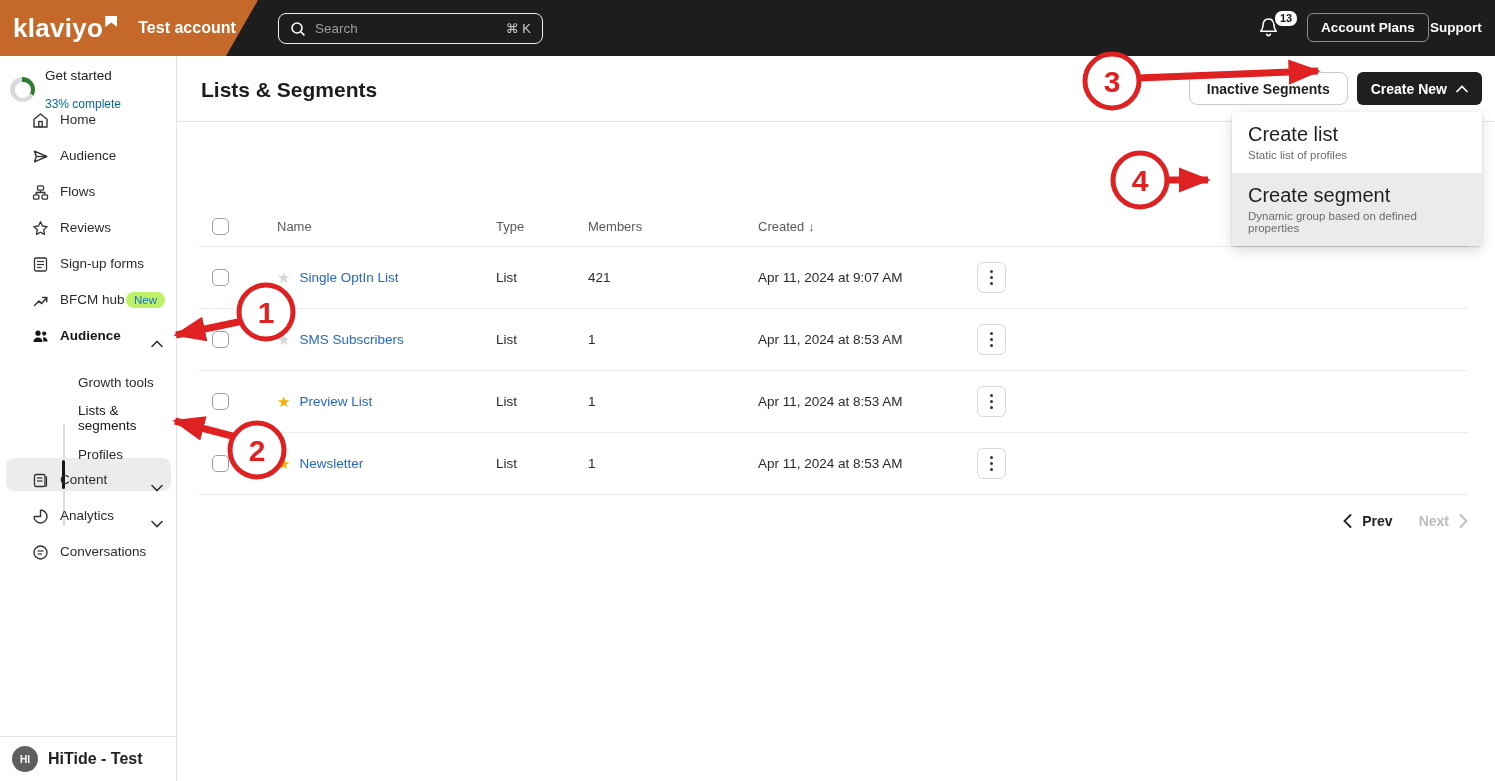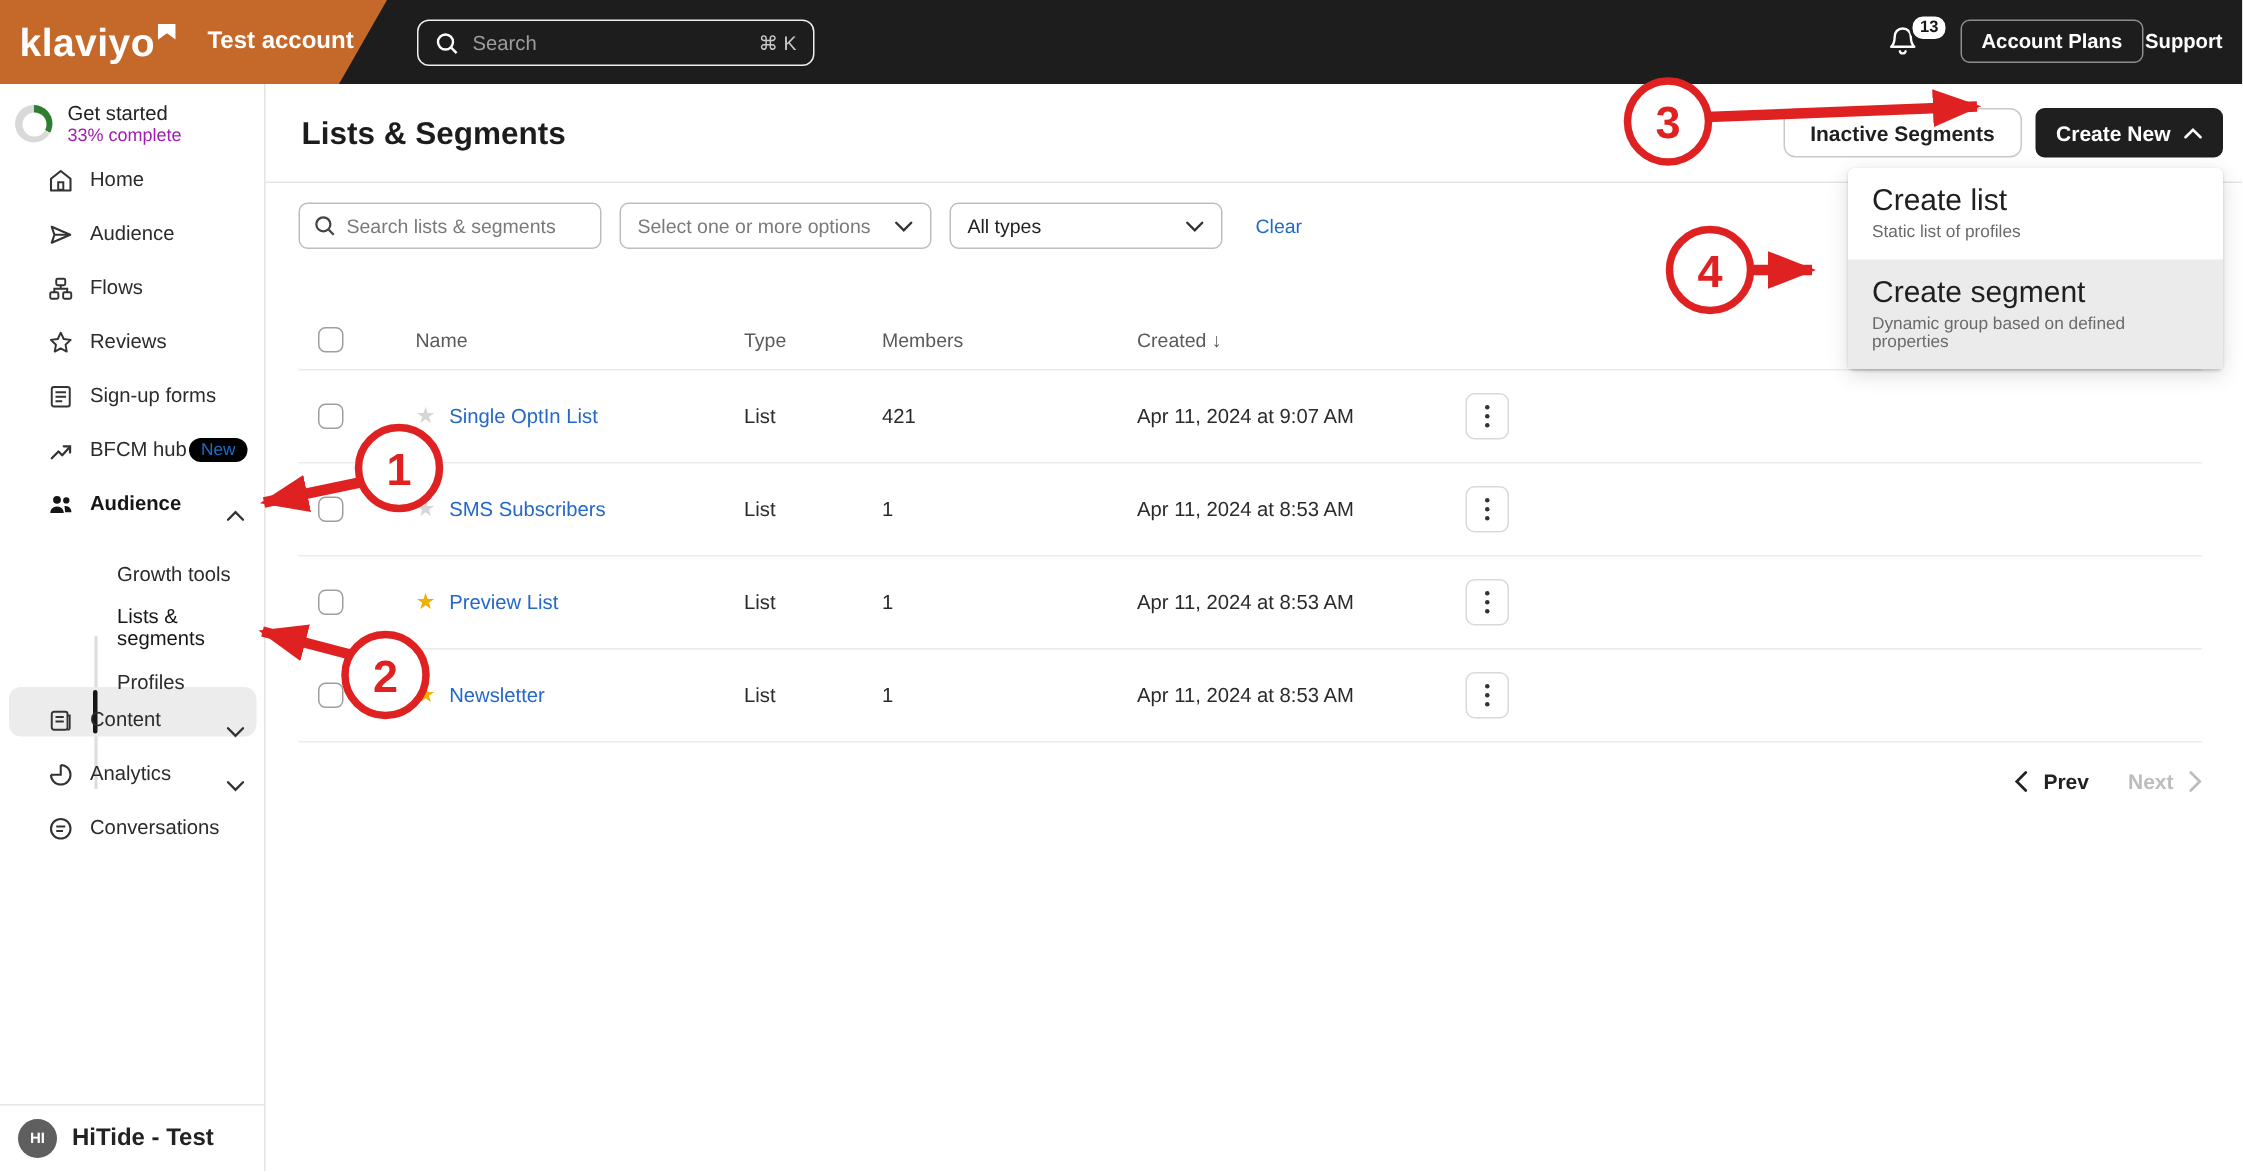--- a/index.html
+++ b/index.html
@@ -27,27 +27,27 @@
   .account-plans-btn{position:absolute;left:1307px;top:13px;height:29px;padding:0 13px;border:1px solid #8d8d8d;
               border-radius:6px;background:transparent;color:#fff;font-size:13.5px;font-weight:700;cursor:pointer;line-height:27px}
   .support-link{position:absolute;left:1430px;top:20px;color:#fff;font-size:13.5px;font-weight:700;cursor:pointer}
 
   
   .sidebar{position:absolute;left:0;top:56px;width:177px;height:725px;background:#fff;border-right:1px solid #e3e3e3;z-index:4}
   .get-started{position:absolute;left:10px;top:12px;display:flex;align-items:center;gap:10px;cursor:pointer}
   .ring{width:25px;height:25px;border-radius:50%;background:conic-gradient(#2f7d32 0 33%,#d9d9d9 33% 100%);position:relative}
   .ring::after{content:"";position:absolute;left:4.5px;top:4.5px;width:16px;height:16px;border-radius:50%;background:#fff}
   .gs-title{font-size:13.5px;color:#222;font-weight:400}
-  .gs-sub{font-size:12px;color:#a21caf;margin-top:0}
+  .gs-sub{font-size:12px;color:#0369a1;margin-top:14px}
   .nav{position:absolute;left:0;top:56px;width:177px}
   .nav-item{position:relative;height:36px;display:flex;align-items:flex-start;padding-left:32px;gap:11px;cursor:pointer}
   .nav-item .lbl{font-size:13.5px;color:#2b2b2b}
   .nav-item.bold .lbl{font-weight:700;color:#161616}
   .nav-item .chev{position:absolute;right:14px;top:12px}
-  .new-badge{position:absolute;right:12px;background:#000000;color:#1a6fc9;font-size:11.5px;font-weight:500;
+  .new-badge{position:absolute;right:12px;background:#bef264;color:#1a6fc9;font-size:11.5px;font-weight:500;
              padding:2px 8px;border-radius:10px}
   .sub-line{position:absolute;left:63px;top:312px;width:2px;height:102px;background:#dcdcdc}
   .sub-item{position:relative;height:36px;display:flex;align-items:center;padding-left:78px;cursor:pointer}
   .sub-item .lbl{font-size:13.5px;color:#2b2b2b}
   .sel-pill{position:absolute;left:6px;top:346px;right:6px;height:33px;background:#ececec;border-radius:8px}
   .sel-bar{position:absolute;left:62px;top:348px;width:3px;height:29px;background:#161616;border-radius:2px}
   .sub-item.selected .lbl{font-weight:500;color:#161616}
   .sub-item,.nav-item{z-index:2}
   .sidebar-footer-divider{position:absolute;left:0;bottom:44px;width:177px;height:1px;background:#e6e6e6}
   .user-row{position:absolute;left:12px;bottom:9px;display:flex;align-items:center;gap:10px;cursor:pointer}
@@ -269,42 +269,20 @@
       <button class="btn-secondary">Inactive Segments</button>
       <button class="btn-primary">
         <span>Create New</span>
         <svg width="12" height="8" viewBox="0 0 12 8">
             <path d="M1 6.5 6 1.5 11 6.5" fill="none" stroke="#fff" stroke-width="1.7" stroke-linecap="round"></path>
           </svg>
       </button>
     </div>
     <div class="header-divider"></div>
 
-    <div class="filters">
-      <div class="filter-search">
-        <svg width="15" height="15" viewBox="0 0 16 16">
-            <circle cx="7" cy="7" r="5" fill="none" stroke="#444" stroke-width="1.6"></circle>
-            <line x1="10.8" y1="10.8" x2="14.4" y2="14.4" stroke="#444" stroke-width="1.6"></line>
-          </svg>
-        <input type="text" placeholder="Search lists &amp; segments" style="">
-      </div>
-      <div class="combo tags">
-        <span class="val">Select one or more options</span>
-        <svg width="13" height="8" viewBox="0 0 12 8">
-            <path d="M1 1.5 6 6.5 11 1.5" fill="none" stroke="#333" stroke-width="1.6" stroke-linecap="round"></path>
-          </svg>
-      </div>
-      <div class="combo types">
-        <span class="val">All types</span>
-        <svg width="13" height="8" viewBox="0 0 12 8">
-            <path d="M1 1.5 6 6.5 11 1.5" fill="none" stroke="#333" stroke-width="1.6" stroke-linecap="round"></path>
-          </svg>
-      </div>
-      <span class="clear-link">Clear</span>
-    </div>
 
     <div class="table">
       <div class="trow thead">
         <input type="checkbox" class="cb" style="">
         <span class="th">Name</span>
         <span class="th">Type</span>
         <span class="th">Members</span>
         <span class="th"><span>Created</span> <span>↓</span></span>
         <span></span>
           <span></span>

